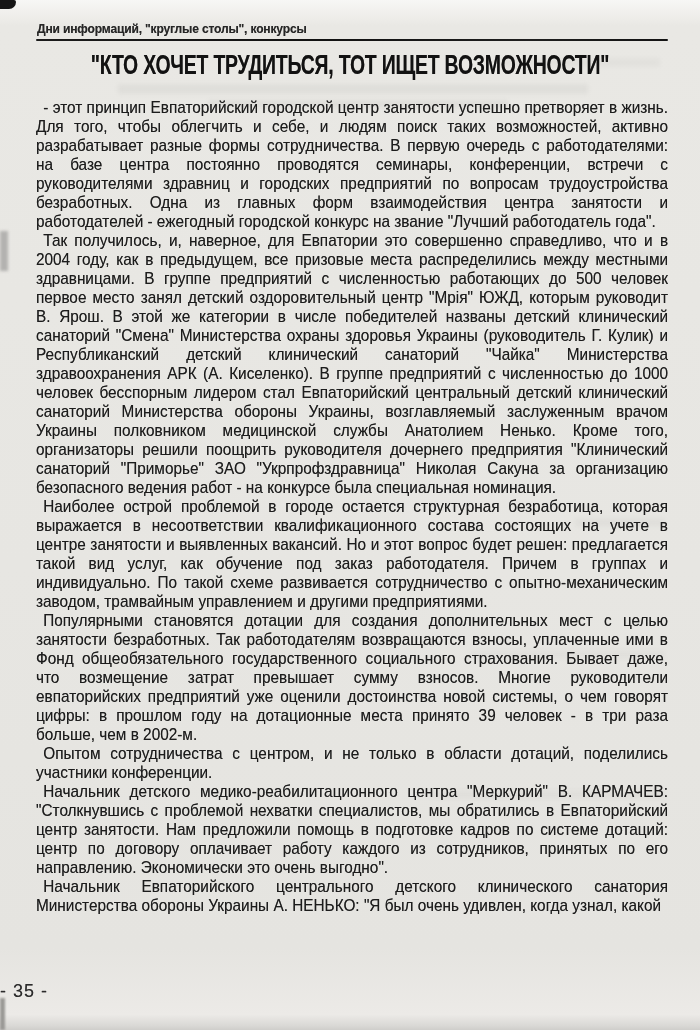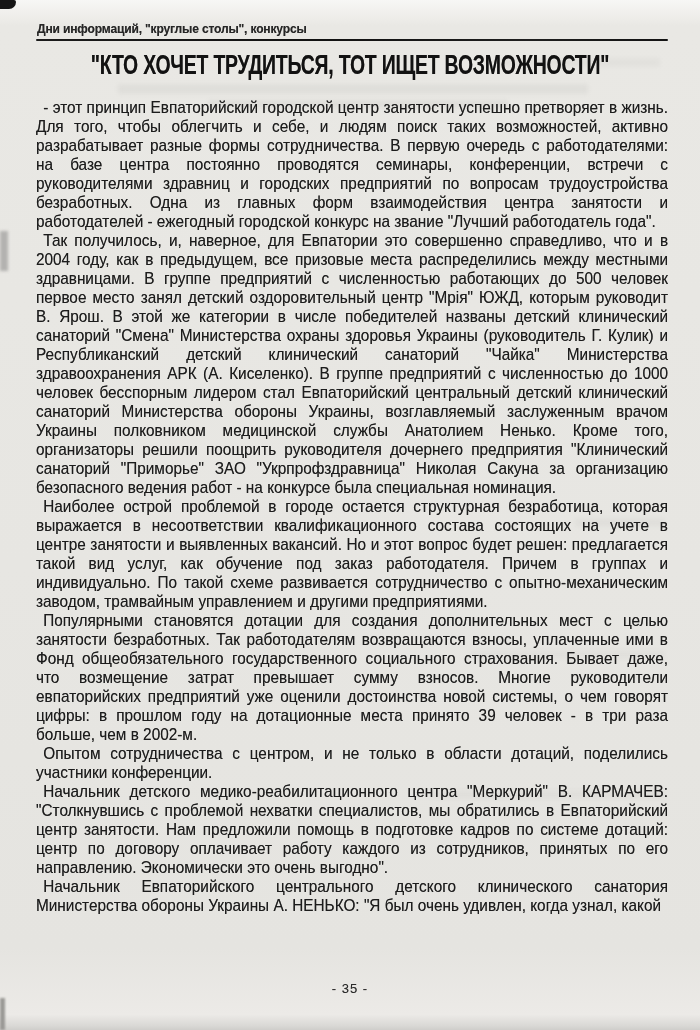--- a/index.html
+++ b/index.html
@@ -113,22 +113,21 @@
   .body-text p {
     margin: 0;
     text-indent: 8px;
   }
 
   
   .page-number {
     position: absolute;
     left: 0; top: 981px;
     width: 700px;
-    text-align: center;
-    font-size: 13px;
+    font-size: 18px;
     letter-spacing: 1px;
     color: #2b2b2b;
     text-shadow: 0 0 0.4px rgba(0,0,0,.4);
   }
 </style>
 </head>
 <body>
 
 <div class="page">
 

